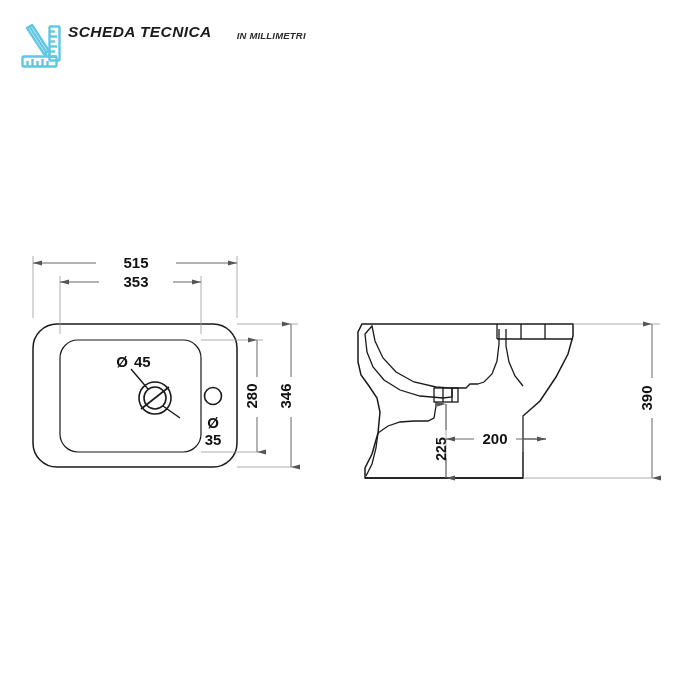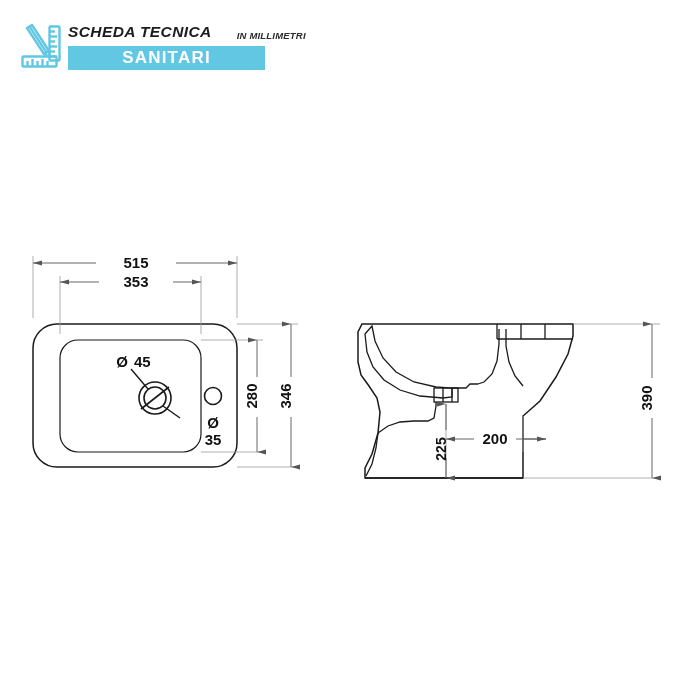--- a/index.html
+++ b/index.html
@@ -148,23 +148,20 @@
           <line x1="10.5" y1="3.5" x2="27.5" y2="29.5"></line>
         </g>
       </svg>
     </div>
 
     <div class="title-row">
       <span class="title-main">SCHEDA TECNICA</span>
       <span class="title-sub">IN MILLIMETRI</span>
     </div>
 
-    <div class="category-bar">
-      <span class="category-label">SANITARI</span>
-    </div>
   </div>
 
   <div class="drawing-area">
     <svg width="700" height="614" viewBox="0 0 700 614">
 
       <defs>
         <marker id="arrL" markerWidth="10" markerHeight="8" refX="9" refY="4" orient="auto" markerUnits="userSpaceOnUse">
           <path d="M9,4 L0,1.4 L0,6.6 Z" fill="#555555"></path>
         </marker>
         <marker id="arrR" markerWidth="10" markerHeight="8" refX="1" refY="4" orient="auto" markerUnits="userSpaceOnUse">

